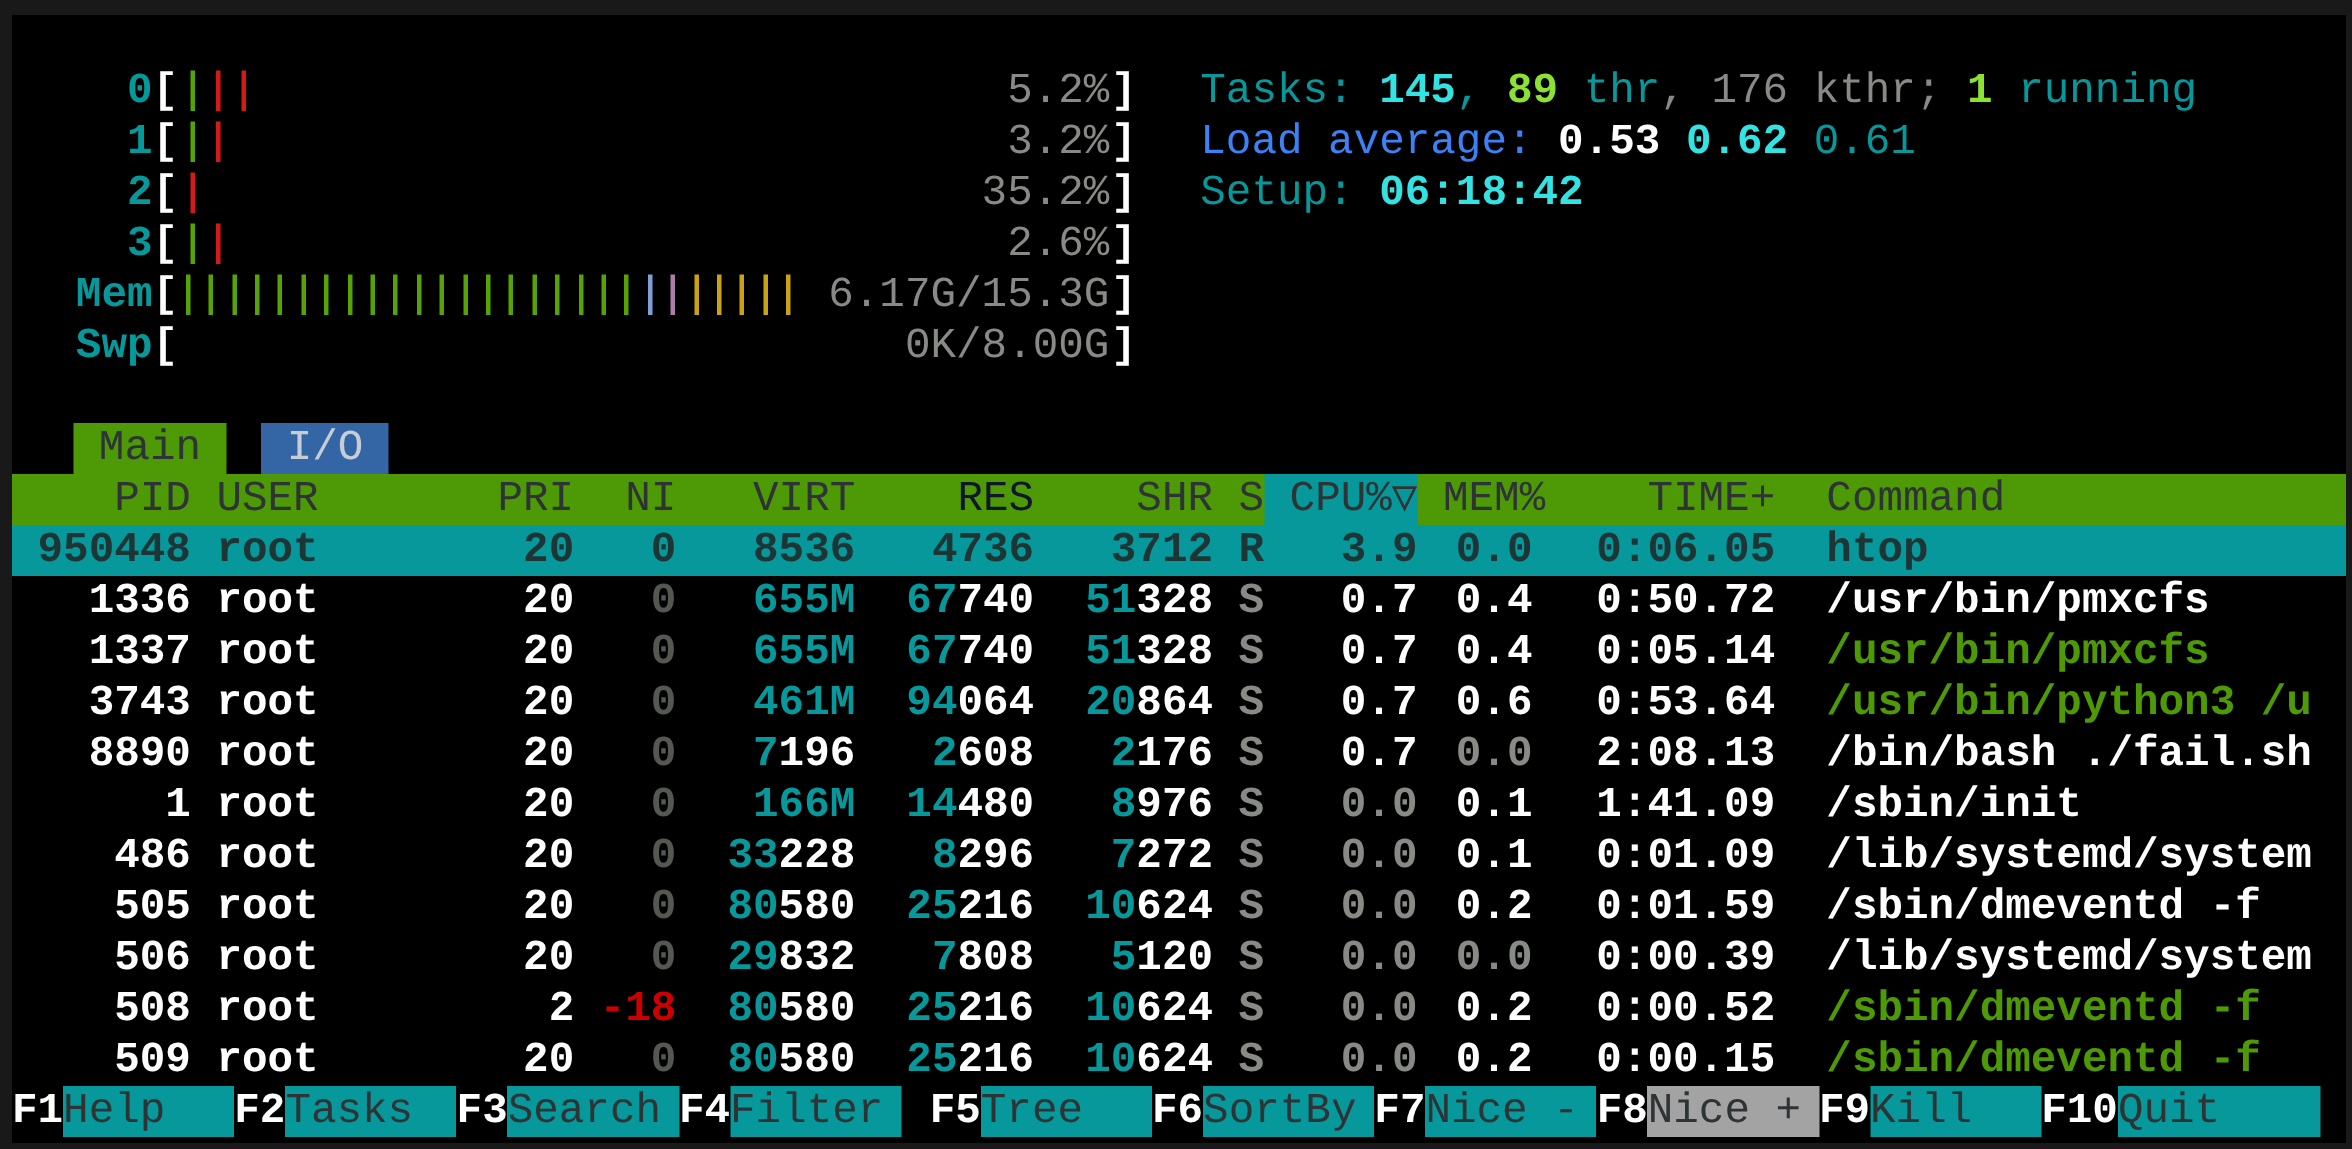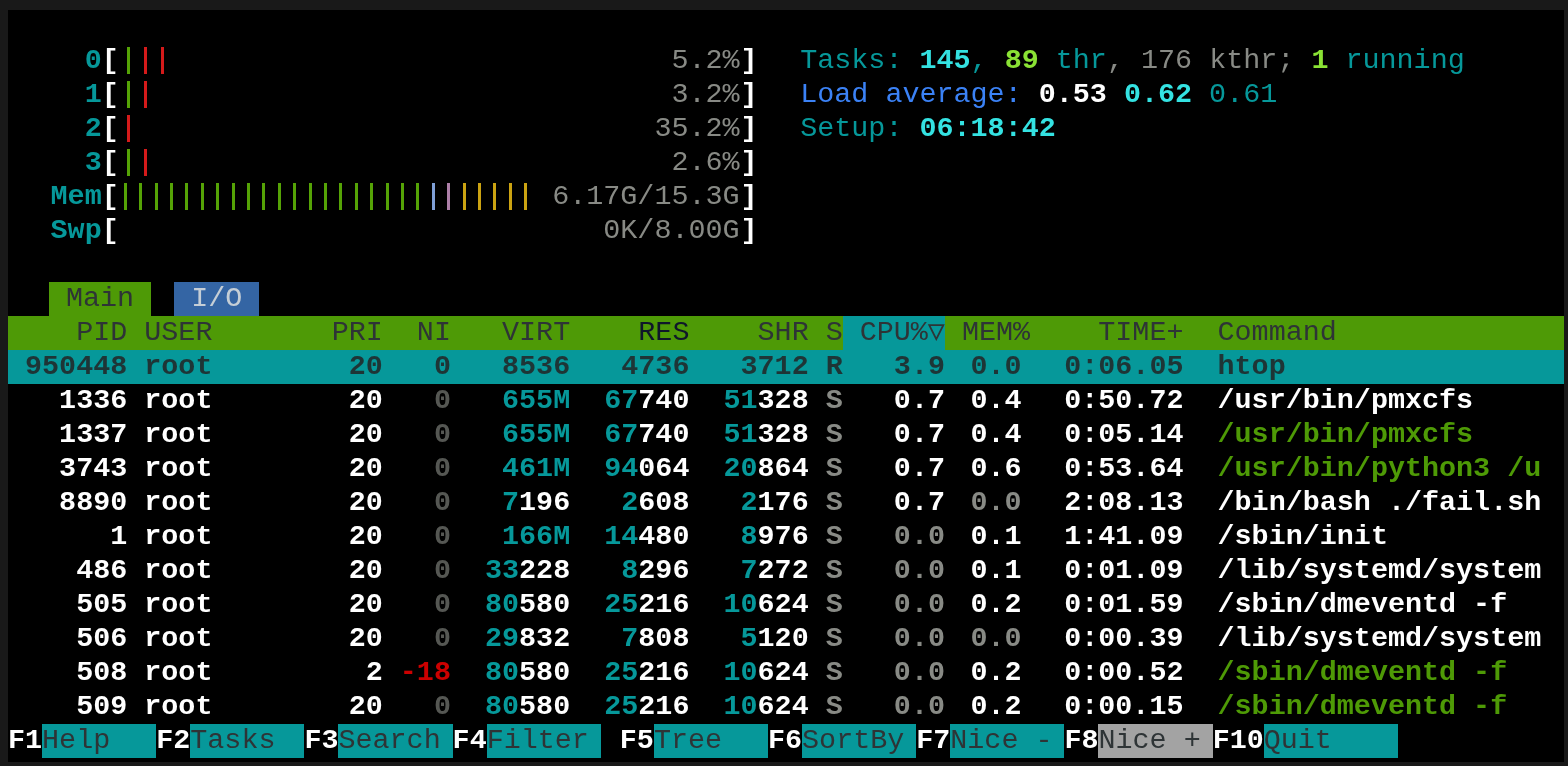--- a/index.html
+++ b/index.html
@@ -200,17 +200,21 @@
       </span>
       <span style="display: flex;">
         <span class="fkey" style="color: rgb(255, 255, 255); font-weight: 700; width: 2ch;">F7</span>
         <span class="flabel" style="color: rgb(46, 52, 54); font-weight: 400; background: rgb(6, 152, 154); width: 6.7ch;">Nice -</span>
       </span>
       <span style="display: flex;">
         <span class="fkey" style="color: rgb(255, 255, 255); font-weight: 700; width: 2ch;">F8</span>
         <span class="flabel" style="color: rgb(46, 52, 54); font-weight: 400; background: #a3a3a3; width: 6.7ch;">Nice +</span>
       </span>
       <span style="display: flex;">
+        <span class="fkey" style="color: rgb(255, 255, 255); font-weight: 700; width: 2ch;">F9</span>
+        <span class="flabel" style="color: rgb(46, 52, 54); font-weight: 400; background: rgb(6, 152, 154); width: 6.7ch;">Kill</span>
+      </span>
+      <span style="display: flex;">
         <span class="fkey" style="color: rgb(255, 255, 255); font-weight: 700; width: 3ch;">F10</span>
         <span class="flabel" style="color: rgb(46, 52, 54); font-weight: 400; background: rgb(6, 152, 154); width: 7.9ch;">Quit</span>
       </span>
     </div>
 </div>
 
 </body></html>

